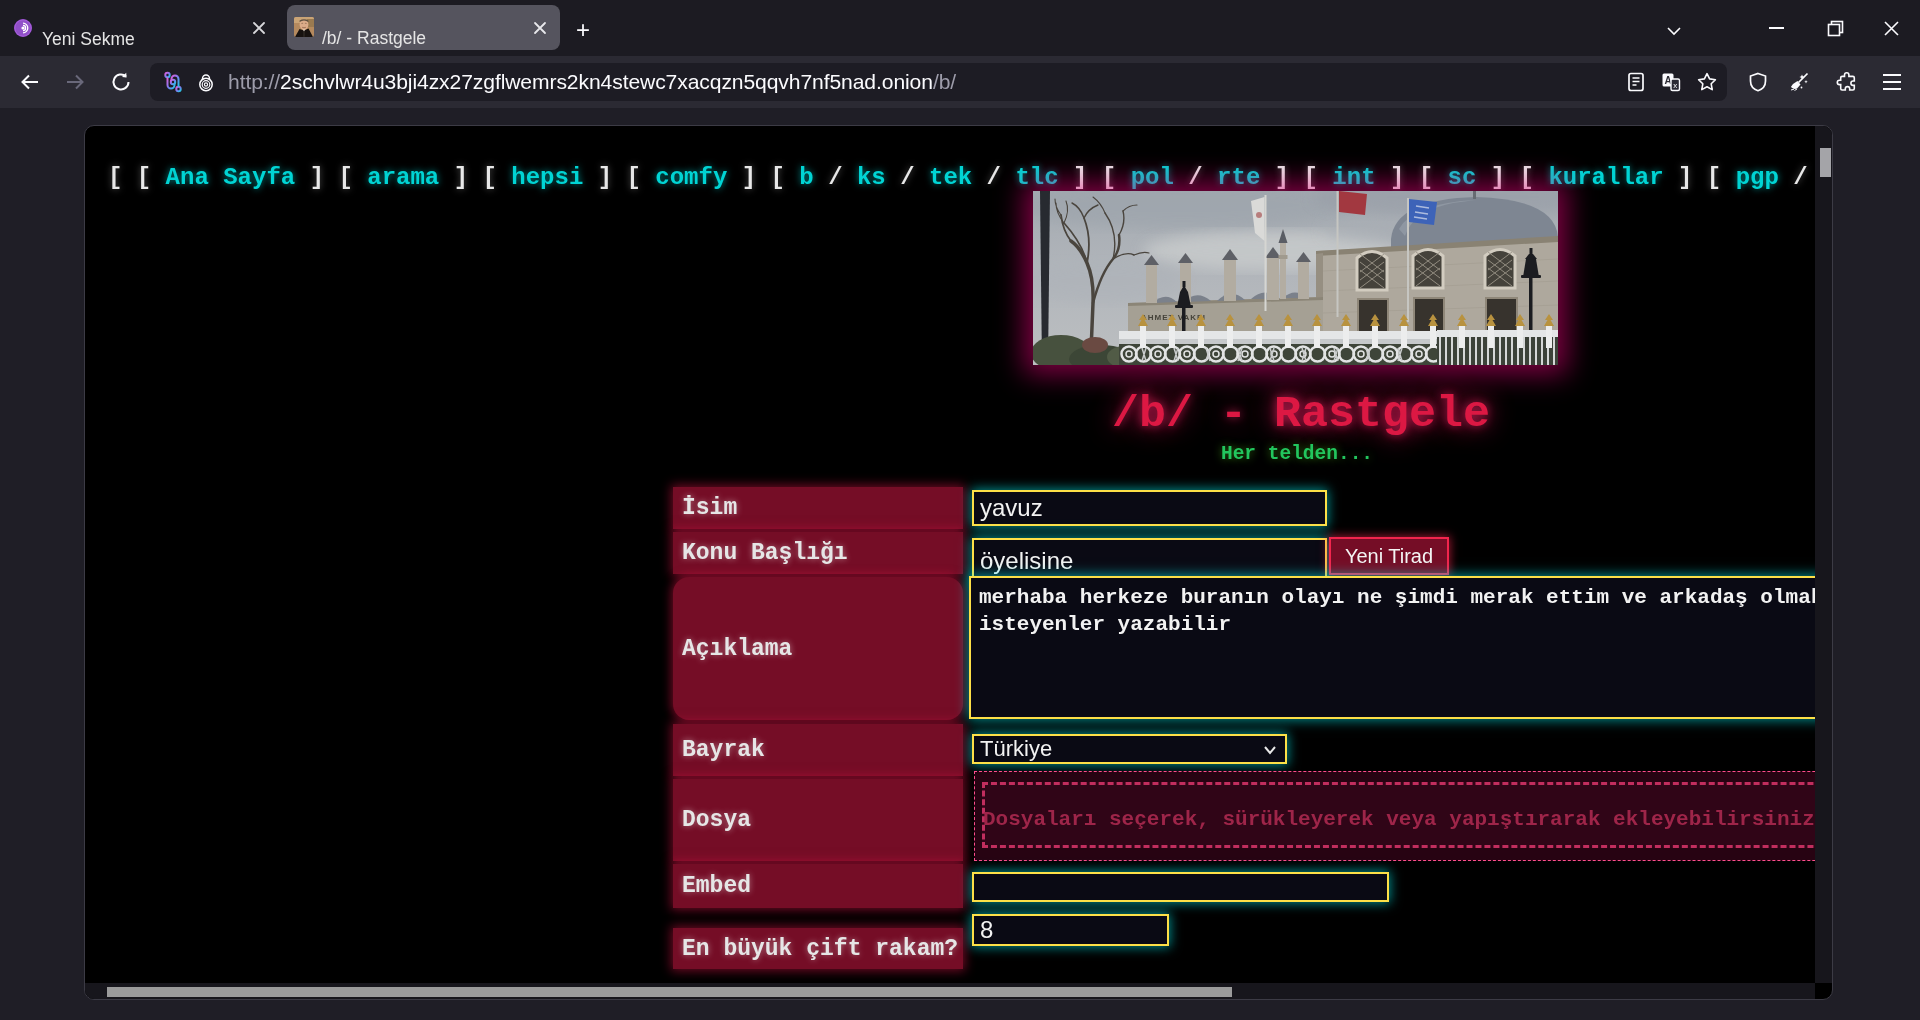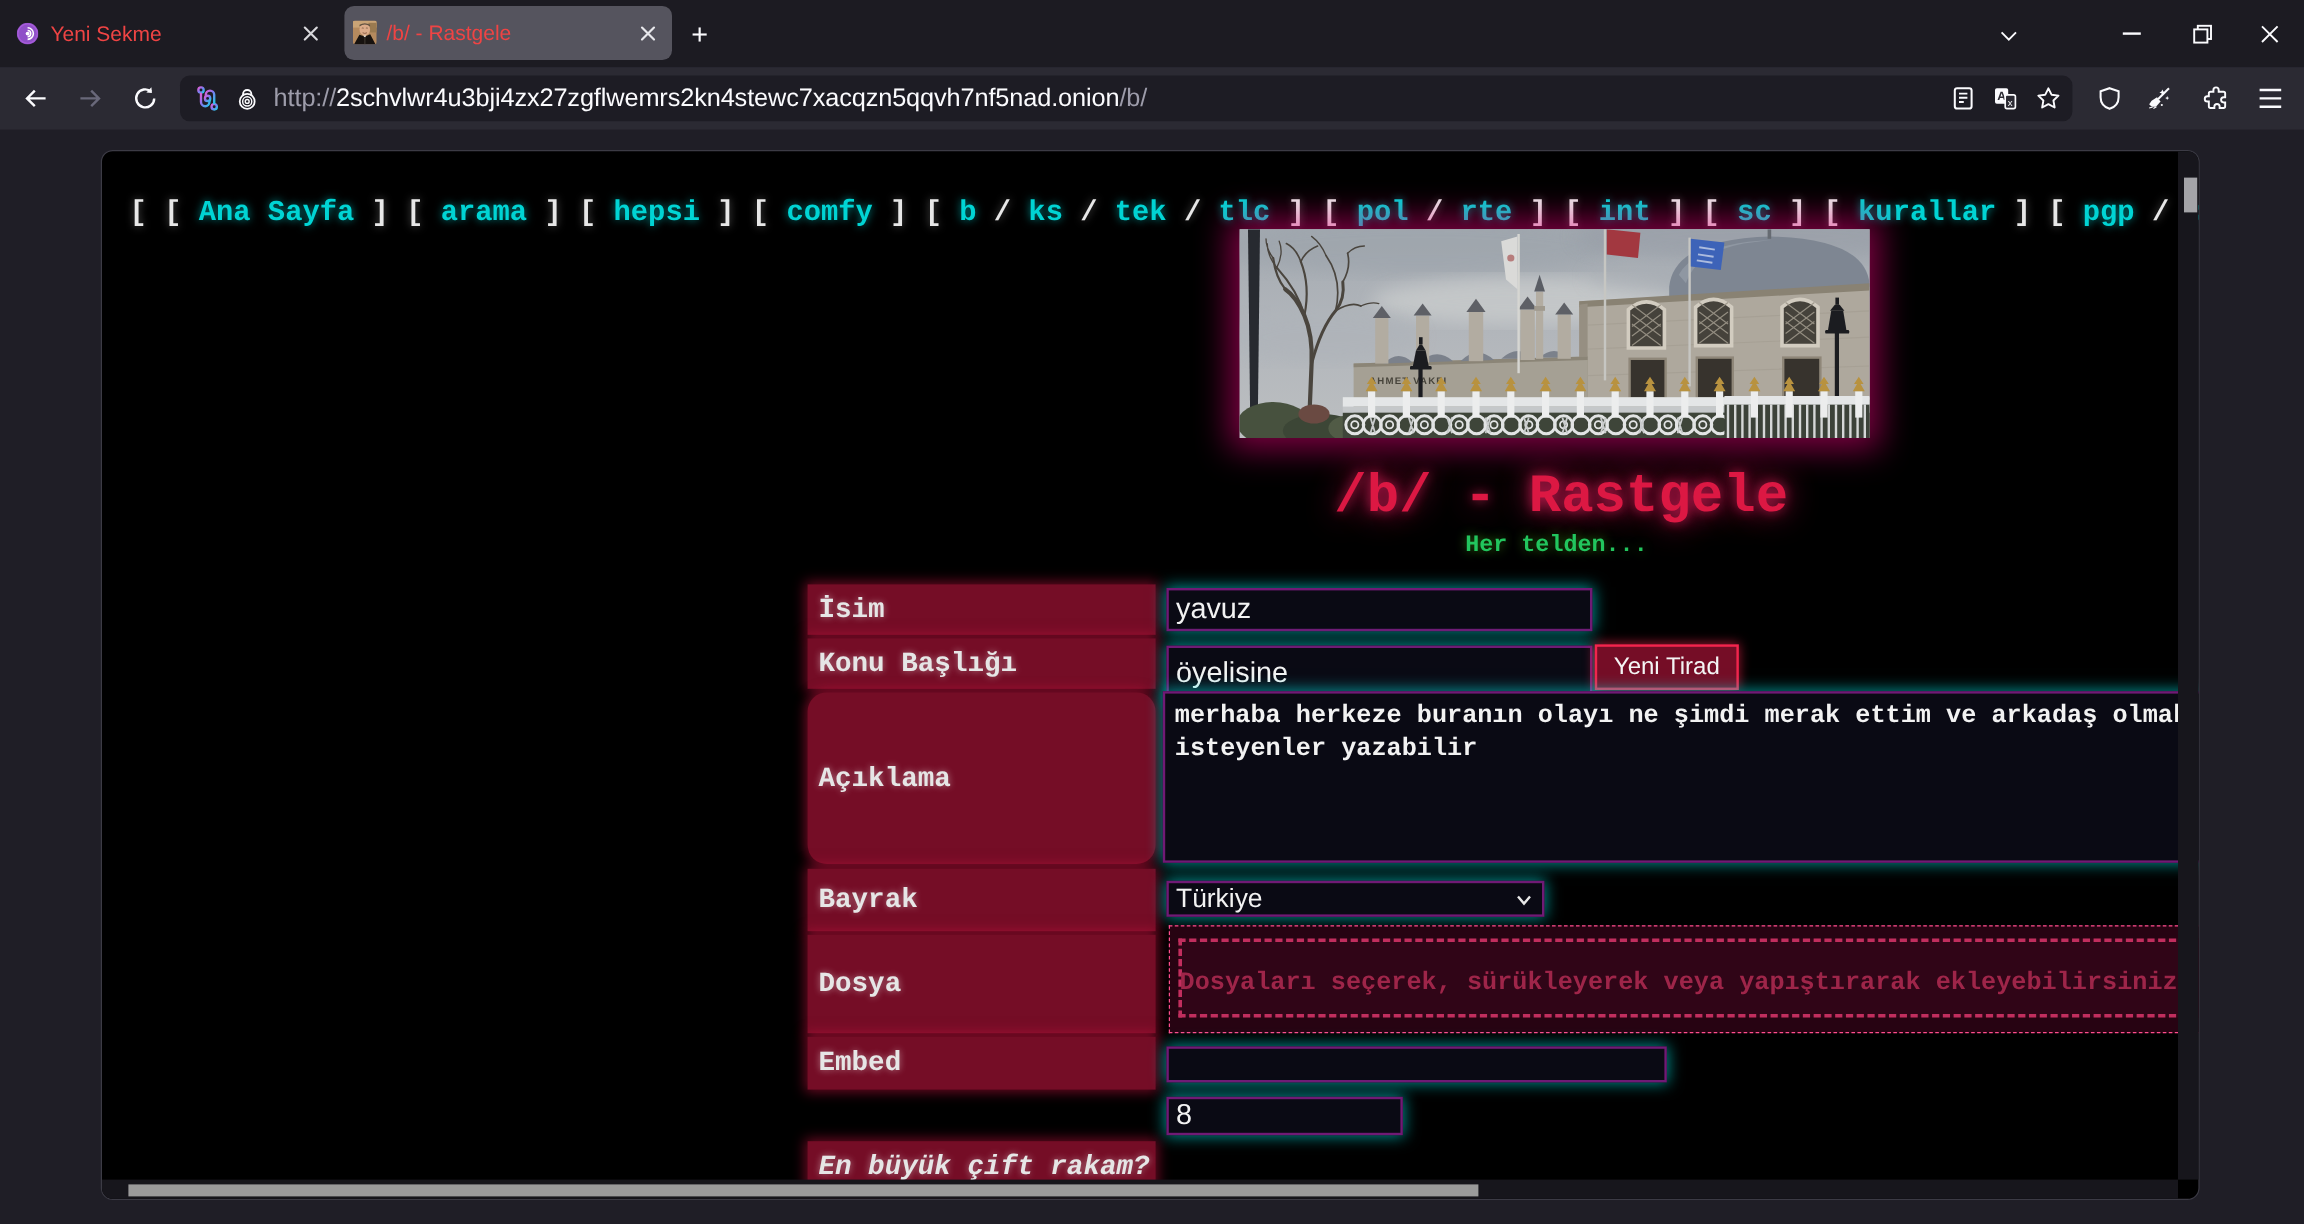--- a/index.html
+++ b/index.html
@@ -1,37 +1,37 @@
 <!DOCTYPE html>
 <html><head>
 <meta charset="utf-8">
 <style>
   * { margin:0; padding:0; box-sizing:border-box; }
   html,body { width:1920px; height:1020px; overflow:hidden; background:#1f1e26; }
   body { font-family:"Liberation Sans", sans-serif; position:relative; }
   .abs { position:absolute; }
   #tabbar { left:0; top:0; width:1920px; height:56px; background:#1c1b22; }
   #toolbar { left:0; top:56px; width:1920px; height:52px; background:#2b2a33; }
-  .tabtxt { color:#ef4444; font-size:17.5px; line-height:56px; }
+  .tabtxt { color:#e5e5e5; font-size:17.5px; line-height:56px;margin-top:11px; }
   #activetab { left:287px; top:5px; width:273px; height:45px; background:#55545e; border-radius:8px; }
   #urlfield { left:150px; top:63px; width:1577px; height:38px; background:#1d1c24; border-radius:8px; }
   .urltxt { font-size:21.1px; letter-spacing:-0.1px; line-height:38px; color:#fbfbfe; }
   #vp { left:84px; top:125px; width:1749px; height:875px; background:#000; border:1px solid #3c3b45; border-radius:10px; overflow:hidden; }
   #vtrack { left:1730px; top:0; width:18px; height:857px; background:#17161c; }
   #htrack { left:0; top:857px; width:1730px; height:18px; background:#17161c; }
   #vthumb { left:1735px; top:22px; width:11px; height:29px; background:#a4a4a8; }
   #hthumb { left:22px; top:861px; width:1125px; height:10px; background:#9b9b9b; }
   .mono { font-family:"Liberation Mono", monospace; }
   #nav { left:23px; top:38px; width:1720px; font-family:"Liberation Mono",monospace; font-weight:bold; font-size:24px; color:#e8e8e8; white-space:pre; text-shadow:0 0 7px rgba(255,255,255,.35); }
   #nav a { color:#00d4d4; text-decoration:none; text-shadow:0 0 7px rgba(0,230,230,.6); }
   #banner { left:948px; top:65px; width:525px; height:174px; box-shadow:0 0 26px 9px rgba(230,0,120,.55); background:#b0b4b8; }
   #title { left:741px; top:263px; width:950px; text-align:center; font-family:"Liberation Mono",monospace; font-weight:bold; font-size:45px; color:#dc1843; text-shadow:0 0 26px rgba(255,20,100,.85), 0 0 10px rgba(255,50,110,.6); }
   #subtitle { left:737px; top:317px; width:950px; text-align:center; font-family:"Liberation Mono",monospace; font-weight:bold; font-size:19.5px; color:#22c55e; text-shadow:0 0 9px rgba(100,230,35,.5); }
   .lbl { left:588px; width:290px; background:#750d26; box-shadow:0 0 10px 2px rgba(220,20,70,.5); color:#e6e6e6; font-family:"Liberation Mono",monospace; font-weight:bold; font-size:23px; text-shadow:0 0 6px rgba(255,255,255,.45); padding-left:9px; display:flex; align-items:center; }
-  .field { background:#0a0a14; border:2px solid #701a75; box-shadow:0 0 12px 1px rgba(0,240,240,.6); color:#f2f2f2; font-size:24px; font-family:"Liberation Sans",sans-serif; padding:0 6px; display:flex; align-items:center; }
+  .field { background:#0a0a14; border:2px solid #fde047; box-shadow:0 0 12px 1px rgba(0,240,240,.6); color:#f2f2f2; font-size:24px; font-family:"Liberation Sans",sans-serif; padding:0 6px; display:flex; align-items:center; }
 </style>
 </head>
 <body>
 
 <div id="tabbar" class="abs"></div>
 <div class="abs" style="left:14px;top:19px;width:18px;height:18px;">
   <svg width="18" height="18" viewBox="0 0 18 18">
     <circle cx="9" cy="9" r="9" fill="#9050c8"></circle>
     <circle cx="9" cy="9" r="8.1" fill="none" stroke="#a85cdb" stroke-width="1"></circle>
     <circle cx="9" cy="9" r="1.6" fill="#fff"></circle>
@@ -343,21 +343,21 @@
     </g>
   </svg></div>
   <div id="title" class="abs">/b/ - Rastgele</div>
   <div id="subtitle" class="abs">Her telden...</div>
   <div class="abs lbl" style="top:361px;height:42px;">İsim</div>
   <div class="abs lbl" style="top:406px;height:42px;">Konu Başlığı</div>
   <div class="abs lbl" style="top:451px;height:143px;border-radius:16px;">Açıklama</div>
   <div class="abs lbl" style="top:598px;height:52px;">Bayrak</div>
   <div class="abs lbl" style="top:653px;height:82px;">Dosya</div>
   <div class="abs lbl" style="top:738px;height:44px;">Embed</div>
-  <div class="abs lbl" style="top:825px;height:41px;font-style:italic;">En büyük çift rakam?</div>
+  <div class="abs lbl" style="top:802px;height:41px;">En büyük çift rakam?</div>
   <div class="abs field" style="left:887px;top:364px;width:355px;height:36px;">yavuz</div>
   <div class="abs field" style="left:887px;top:412px;width:355px;height:45px;">öyelisine</div>
   <div class="abs" style="left:1244px;top:411px;width:120px;height:38px;background:#750d26;border:2px solid #f2254d;box-shadow:0 0 9px 1px rgba(255,40,80,.6);color:#f4f4f4;font-size:20px;display:flex;align-items:center;justify-content:center;">Yeni Tirad</div>
   <div class="abs field" style="left:884px;top:450px;width:996px;height:143px;align-items:flex-start;padding:6px 8px;font-size:21px;font-weight:bold;line-height:27px;font-family:'Liberation Mono',monospace;">merhaba herkeze buranın olayı ne şimdi merak ettim ve arkadaş olmak<br>isteyenler yazabilir</div>
   <div class="abs field" style="left:887px;top:608px;width:315px;height:30px;font-size:22px;">Türkiye
     <svg style="position:absolute;right:8px;top:8px;" width="14" height="12" viewBox="0 0 14 12">
         <path d="M2 3 L7 9 L12 3" fill="none" stroke="#e8e8e8" stroke-width="2"></path>
       </svg>
   </div>
   <div class="abs" style="left:889px;top:645px;width:991px;height:90px;background:#270312;border:1px dashed #ff4d8d;"></div>

